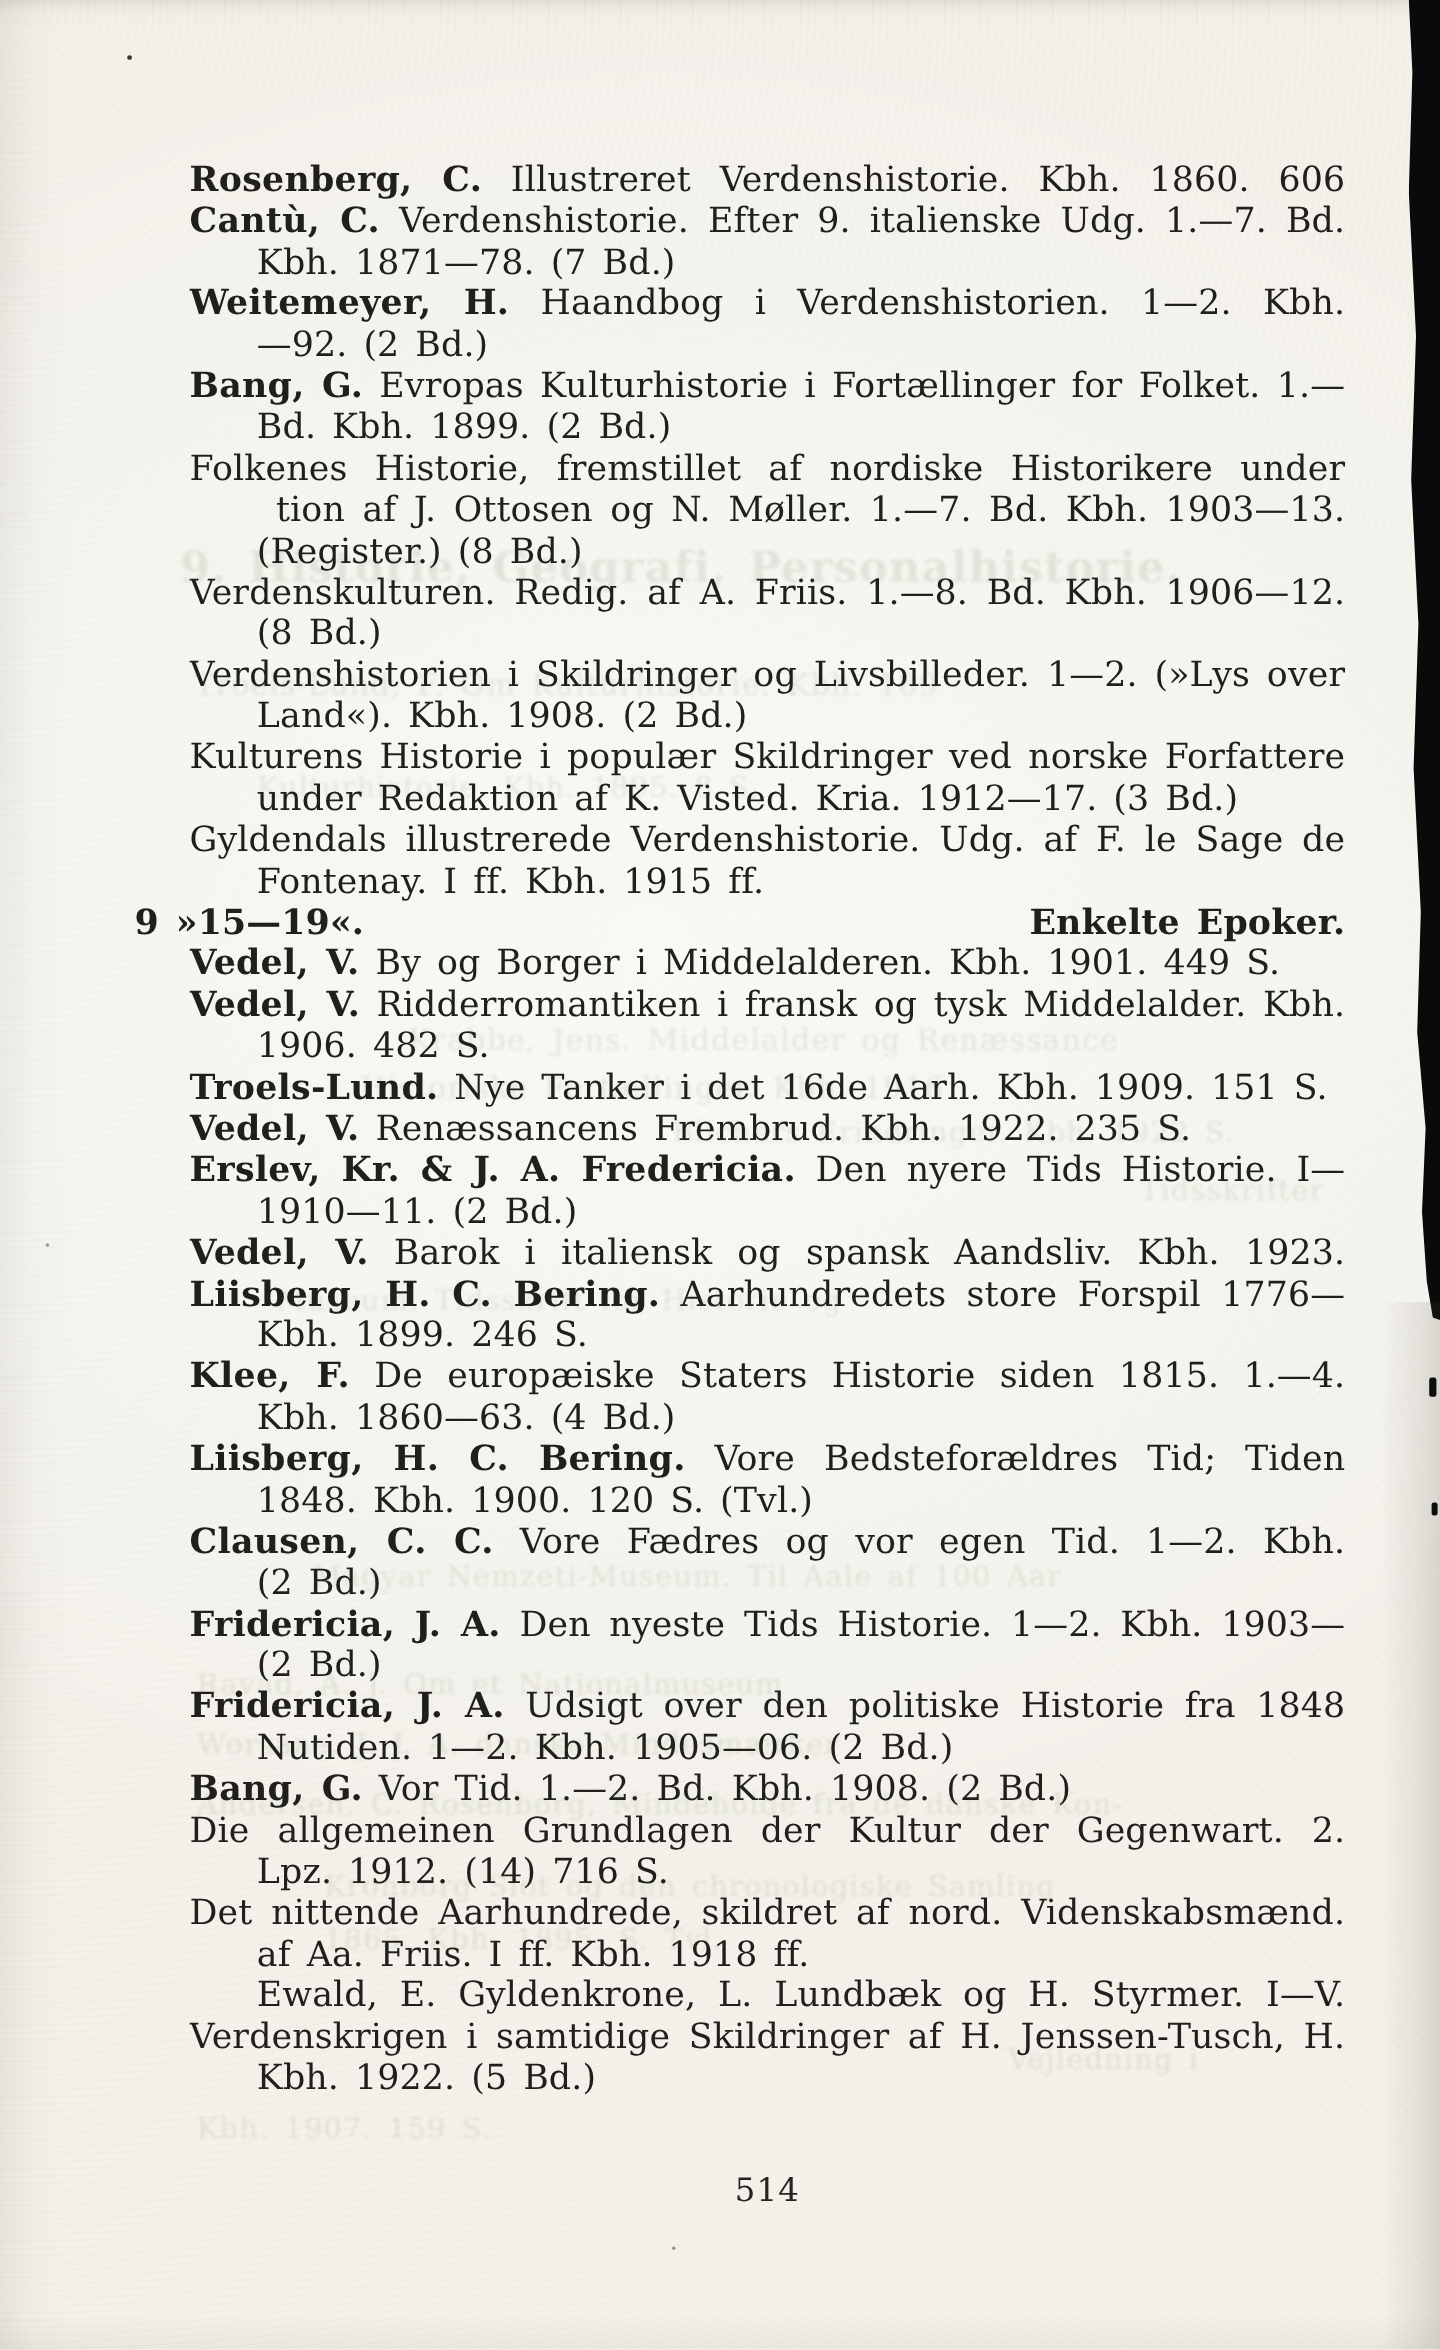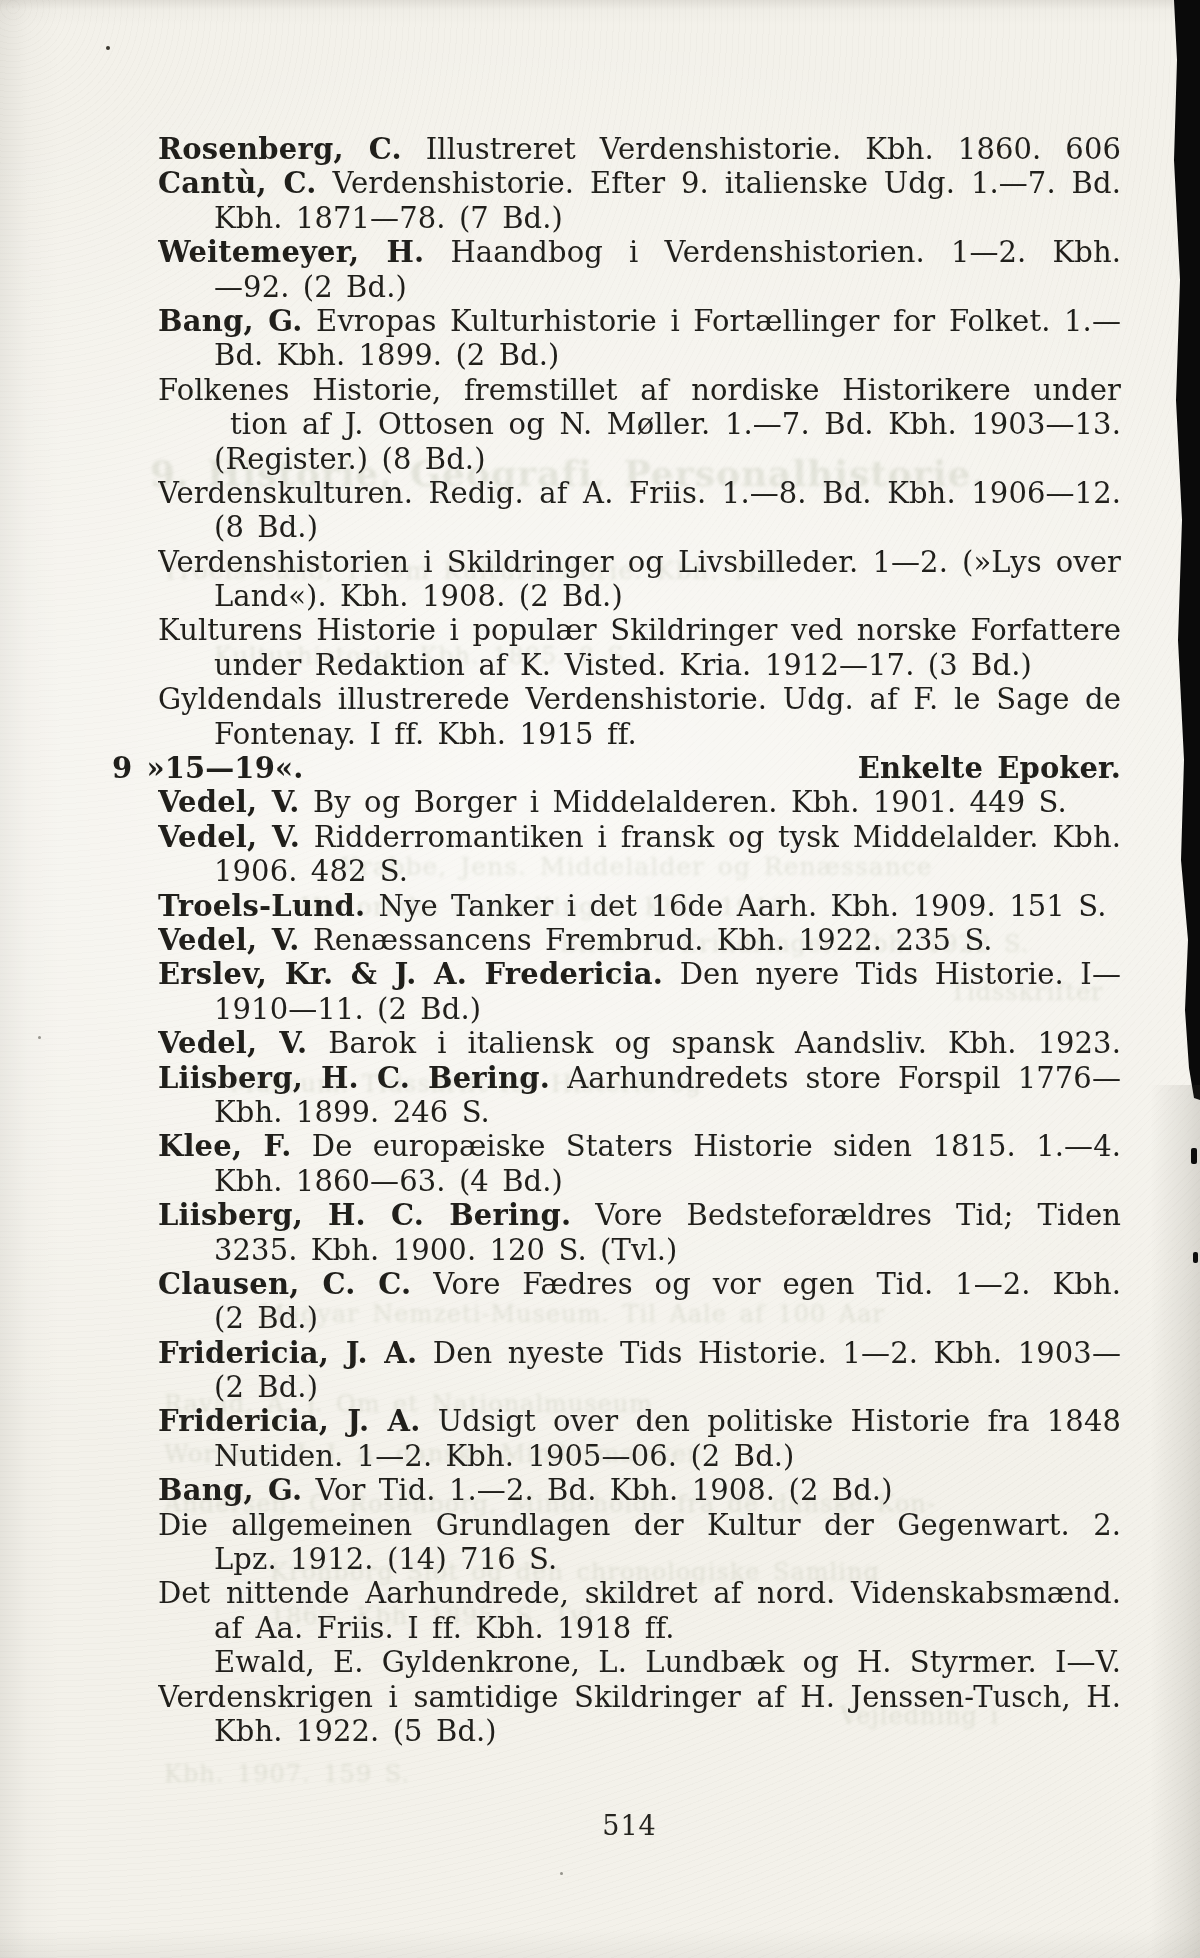--- a/index.html
+++ b/index.html
@@ -37,21 +37,21 @@
     white-space:normal;text-align:justify;text-align-last:justify;
   }
   .line b{font-weight:700;letter-spacing:0.2px;}
   .line.i1{padding-left:56px;}
   .line.i2{padding-left:72px;}
   .line.heading{
     display:flex;justify-content:space-between;font-weight:700;
     margin-left:-46px;white-space:nowrap;
   }
   #page-number{
-    position:absolute;left:148px;top:1810px;width:963px;text-align:center;
+    position:absolute;left:158px;top:1810px;width:963px;text-align:center;
     color:#25241f;font-size:27px;letter-spacing:1px;
   }
   
   #edge-strip{
     position:absolute;left:1140px;top:0;width:60px;height:1100px;background:#0a0a0a;
     clip-path:polygon(34px 0,60px 0,60px 1100px,54px 1098px,49px 1068px,45px 1010px,
       48px 940px,41px 860px,44px 760px,38px 640px,42px 520px,36px 400px,
       40px 280px,34px 160px,37px 60px);
   }
   .edge-mark{position:absolute;background:#0d0d0d;border-radius:2px;}
@@ -114,21 +114,21 @@
       <div class="line i0"><b>Troels-Lund.</b> Nye Tanker i det 16de Aarh. Kbh. 1909. 151 S.</div>
       <div class="line i0"><b>Vedel, V.</b> Renæssancens Frembrud. Kbh. 1922. 235 S.</div>
       <div class="line i0 j"><b>Erslev, Kr. &amp; J. A. Fredericia.</b> Den nyere Tids Historie. I—II. Kbh.</div>
       <div class="line i1">1910—11. (2 Bd.)</div>
       <div class="line i0 j"><b>Vedel, V.</b> Barok i italiensk og spansk Aandsliv. Kbh. 1923. 445 S.</div>
       <div class="line i0 j"><b>Liisberg, H. C. Bering.</b> Aarhundredets store Forspil 1776—1815.</div>
       <div class="line i1">Kbh. 1899. 246 S.</div>
       <div class="line i0 j"><b>Klee, F.</b> De europæiske Staters Historie siden 1815. 1.—4. Del.</div>
       <div class="line i1">Kbh. 1860—63. (4 Bd.)</div>
       <div class="line i0 j"><b>Liisberg, H. C. Bering.</b> Vore Bedsteforældres Tid; Tiden indtil</div>
-      <div class="line i1">3235. Kbh. 1900. 120 S. (Tvl.)</div>
+      <div class="line i1">1848. Kbh. 1900. 120 S. (Tvl.)</div>
       <div class="line i0 j"><b>Clausen, C. C.</b> Vore Fædres og vor egen Tid. 1—2. Kbh. 1900.</div>
       <div class="line i1">(2 Bd.)</div>
       <div class="line i0 j"><b>Fridericia, J. A.</b> Den nyeste Tids Historie. 1—2. Kbh. 1903—05.</div>
       <div class="line i1">(2 Bd.)</div>
       <div class="line i0 j"><b>Fridericia, J. A.</b> Udsigt over den politiske Historie fra 1848 til</div>
       <div class="line i1">Nutiden. 1—2. Kbh. 1905—06. (2 Bd.)</div>
       <div class="line i0"><b>Bang, G.</b> Vor Tid. 1.—2. Bd. Kbh. 1908. (2 Bd.)</div>
       <div class="line i0 j">Die allgemeinen Grundlagen der Kultur der Gegenwart. 2. Aufl.</div>
       <div class="line i1">Lpz. 1912. (14) 716 S.</div>
       <div class="line i0 j">Det nittende Aarhundrede, skildret af nord. Videnskabsmænd. Red.</div>

